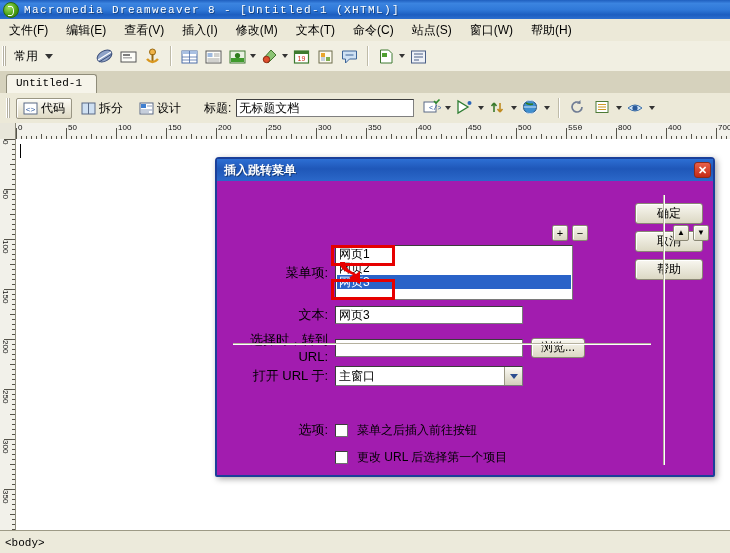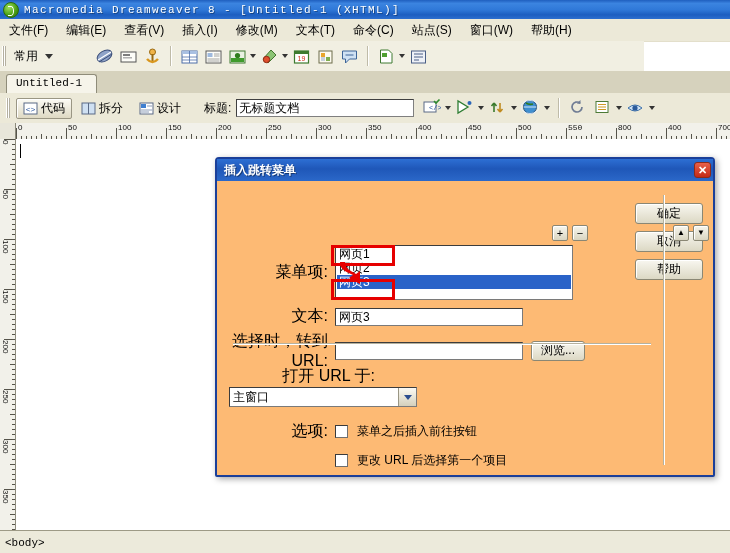--- a/index.html
+++ b/index.html
@@ -48,21 +48,21 @@
     border-bottom: 1px solid #e3dfcb;
     display: flex; align-items: center;
   }
   .menu-item {
     padding: 2px 9px; color: #000; font-size: 12px; white-space: nowrap;
     cursor: default;
   }
 
   
   .toolbar {
-    position: absolute; left: 0; top: 41px; width: 644px; height: 30px;
+    position: absolute; left: 0; top: 41px; width: 730px; height: 30px;
     background: #f1efe2;
     border-bottom: 1px solid #c8c4ad;
     display: flex; align-items: center;
   }
   .tb-grip {
     width: 4px; height: 20px; margin-left: 2px; margin-right: 4px;
     background: linear-gradient(to right,#fff 0 1px,#b4b0a0 1px 2px,#fff 2px 3px,#b4b0a0 3px 4px);
   }
   .tb-category {
     font-size: 12px; padding: 0 4px; color: #000; display: flex;
@@ -181,21 +181,21 @@
     font-family: "Liberation Mono", monospace; font-size: 11px;
     margin-left: 5px; color: #000;
   }
 
   
   .dialog {
     position: absolute; left: 215px; top: 157px;
     width: 500px; height: 320px;
     border: 2px solid #1b3f99;
     border-radius: 4px 4px 2px 2px;
-    background: #fdba74;
+    background: #a21caf;
     box-sizing: border-box;
     box-shadow: 2px 2px 6px rgba(0,0,0,0.35);
   }
   .dlg-title {
     height: 22px; background: linear-gradient(to bottom,#2d6fd4 0%,#1f57b8 45%,#2b68c9 100%);
     display: flex; align-items: center; justify-content: space-between;
     padding: 0 2px 0 7px; box-sizing: border-box;
   }
   .dlg-title-text {
     color: #fff; font-size: 12px; font-weight: bold;
@@ -226,21 +226,21 @@
   }
   .dlg-divider {
     position: absolute; left: 446px; top: 14px;
     width: 1px; height: 270px;
     background: #b5b19e; border-right: 1px solid #ffffff;
   }
 
   .row { display: flex; align-items: center; margin-bottom: 6px; }
   .lbl {
     width: 118px; text-align: right; padding-right: 7px;
-    font-size: 16px; color: #000; box-sizing: border-box;
+    font-size: 13px; color: #000; box-sizing: border-box;
   }
 
   .plusminus {
     position: absolute; left: 335px; top: 44px;
     display: flex; gap: 4px;
   }
   .updown {
     position: absolute; left: 456px; top: 44px;
     display: flex; gap: 4px;
   }
@@ -860,21 +860,21 @@
       </div>
 
       <div class="row" style="position:absolute; left:0; top:150px;">
         <div class="lbl">选择时，转到 URL:</div>
         <div class="txt url"></div>
         <div class="browse-btn">浏览...</div>
       </div>
 
       <div class="hr"></div>
 
-      <div class="row" style="position:absolute; left:12px; top:185px;flex-direction:column;">
+      <div class="row" style="position:absolute; left:0; top:185px;">
         <div class="lbl">打开 URL 于:</div>
         <div class="combo">
           <span>主窗口</span>
           <span class="combo-arrow">
               <i class="cv"></i>
             </span>
         </div>
       </div>
 
 

